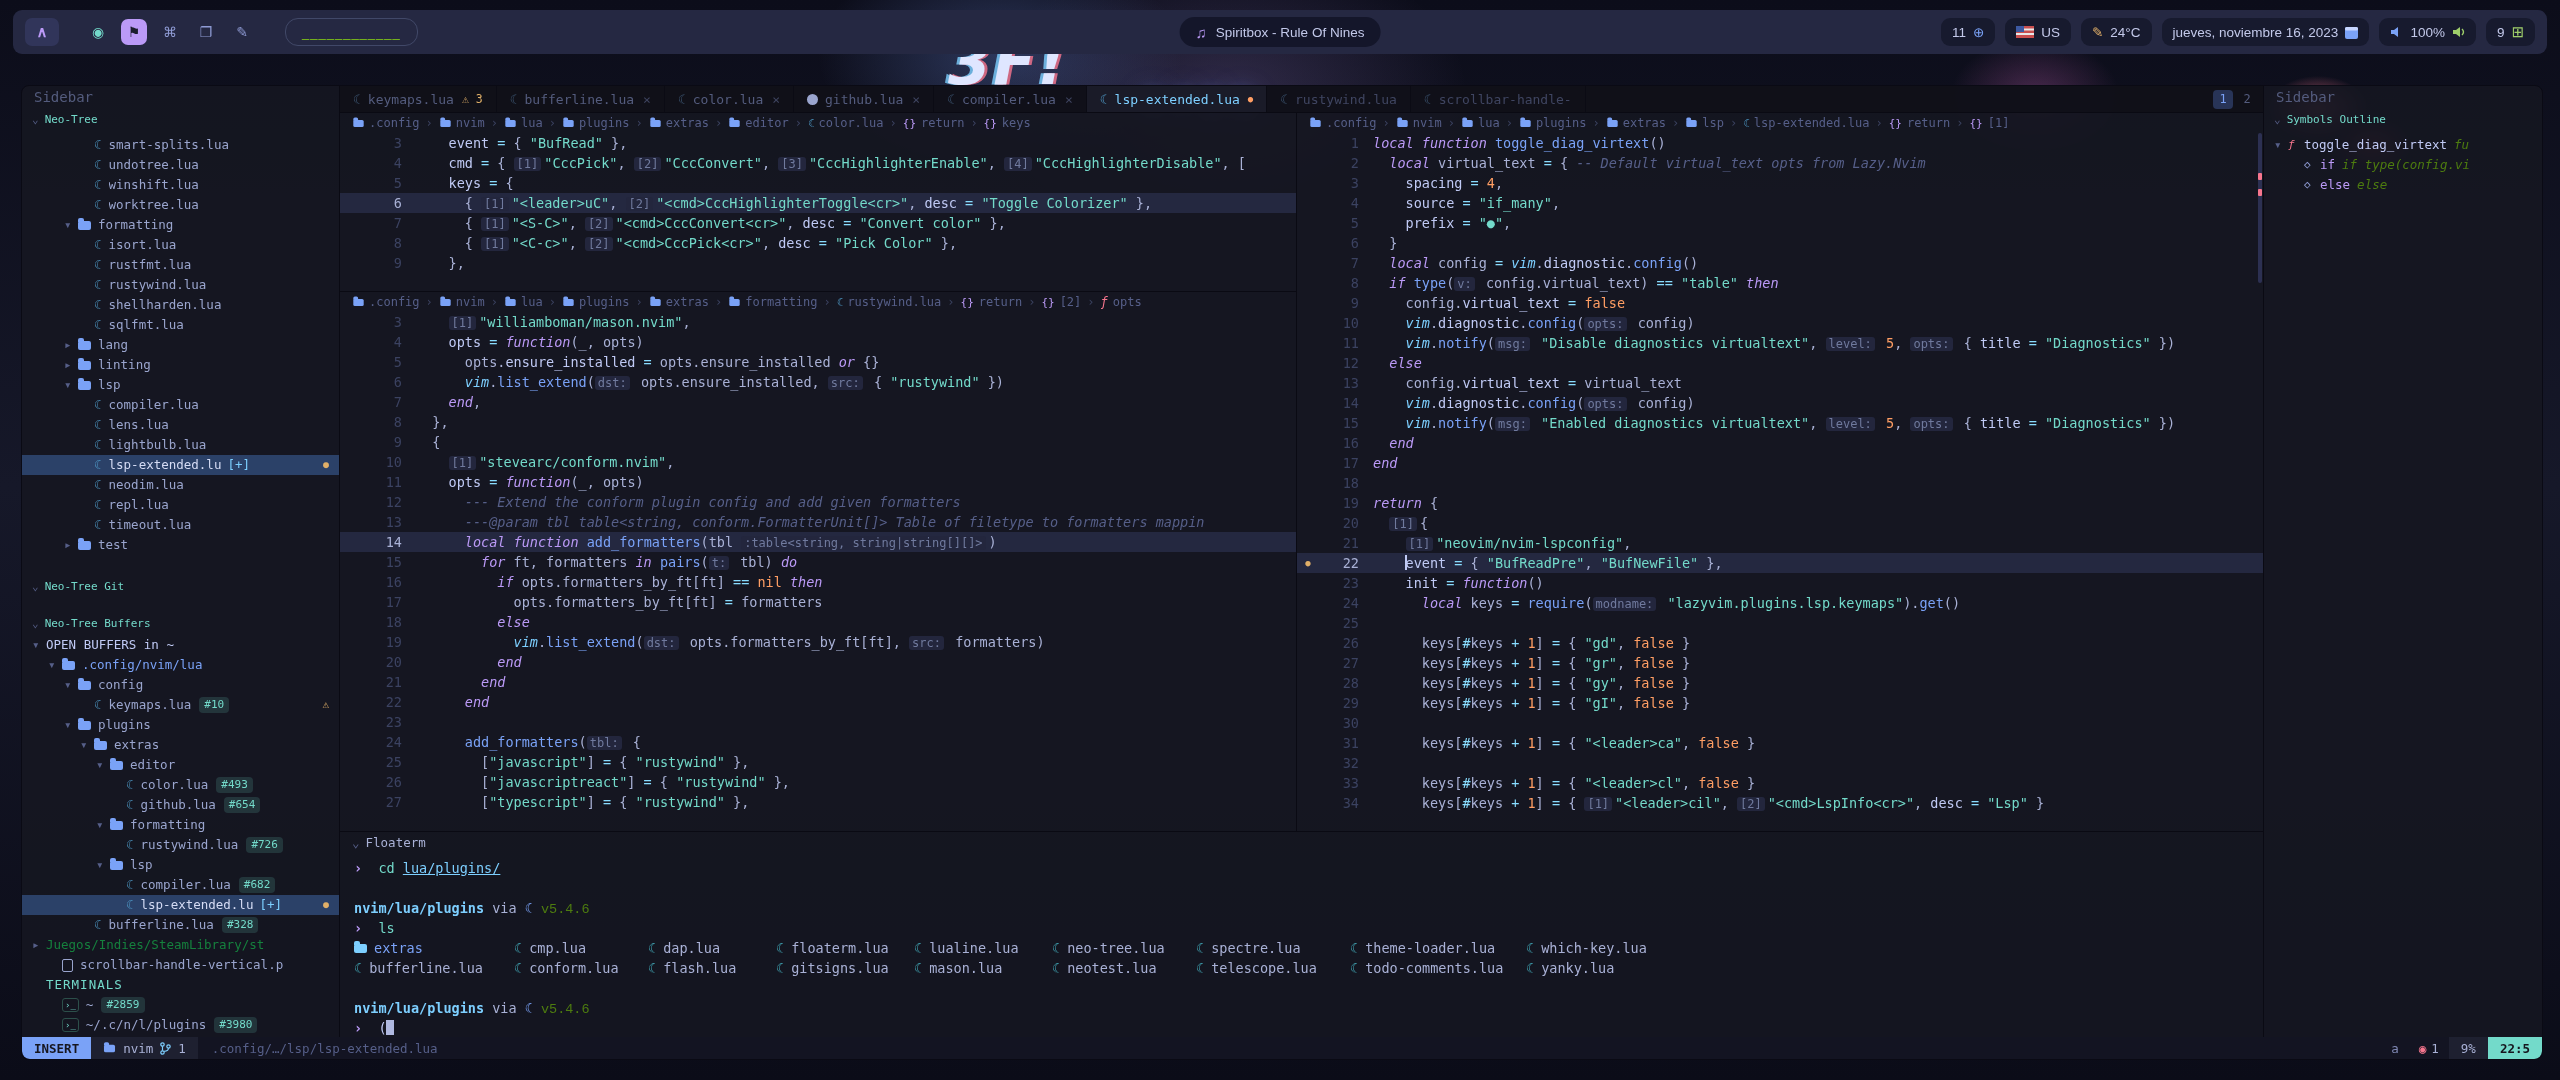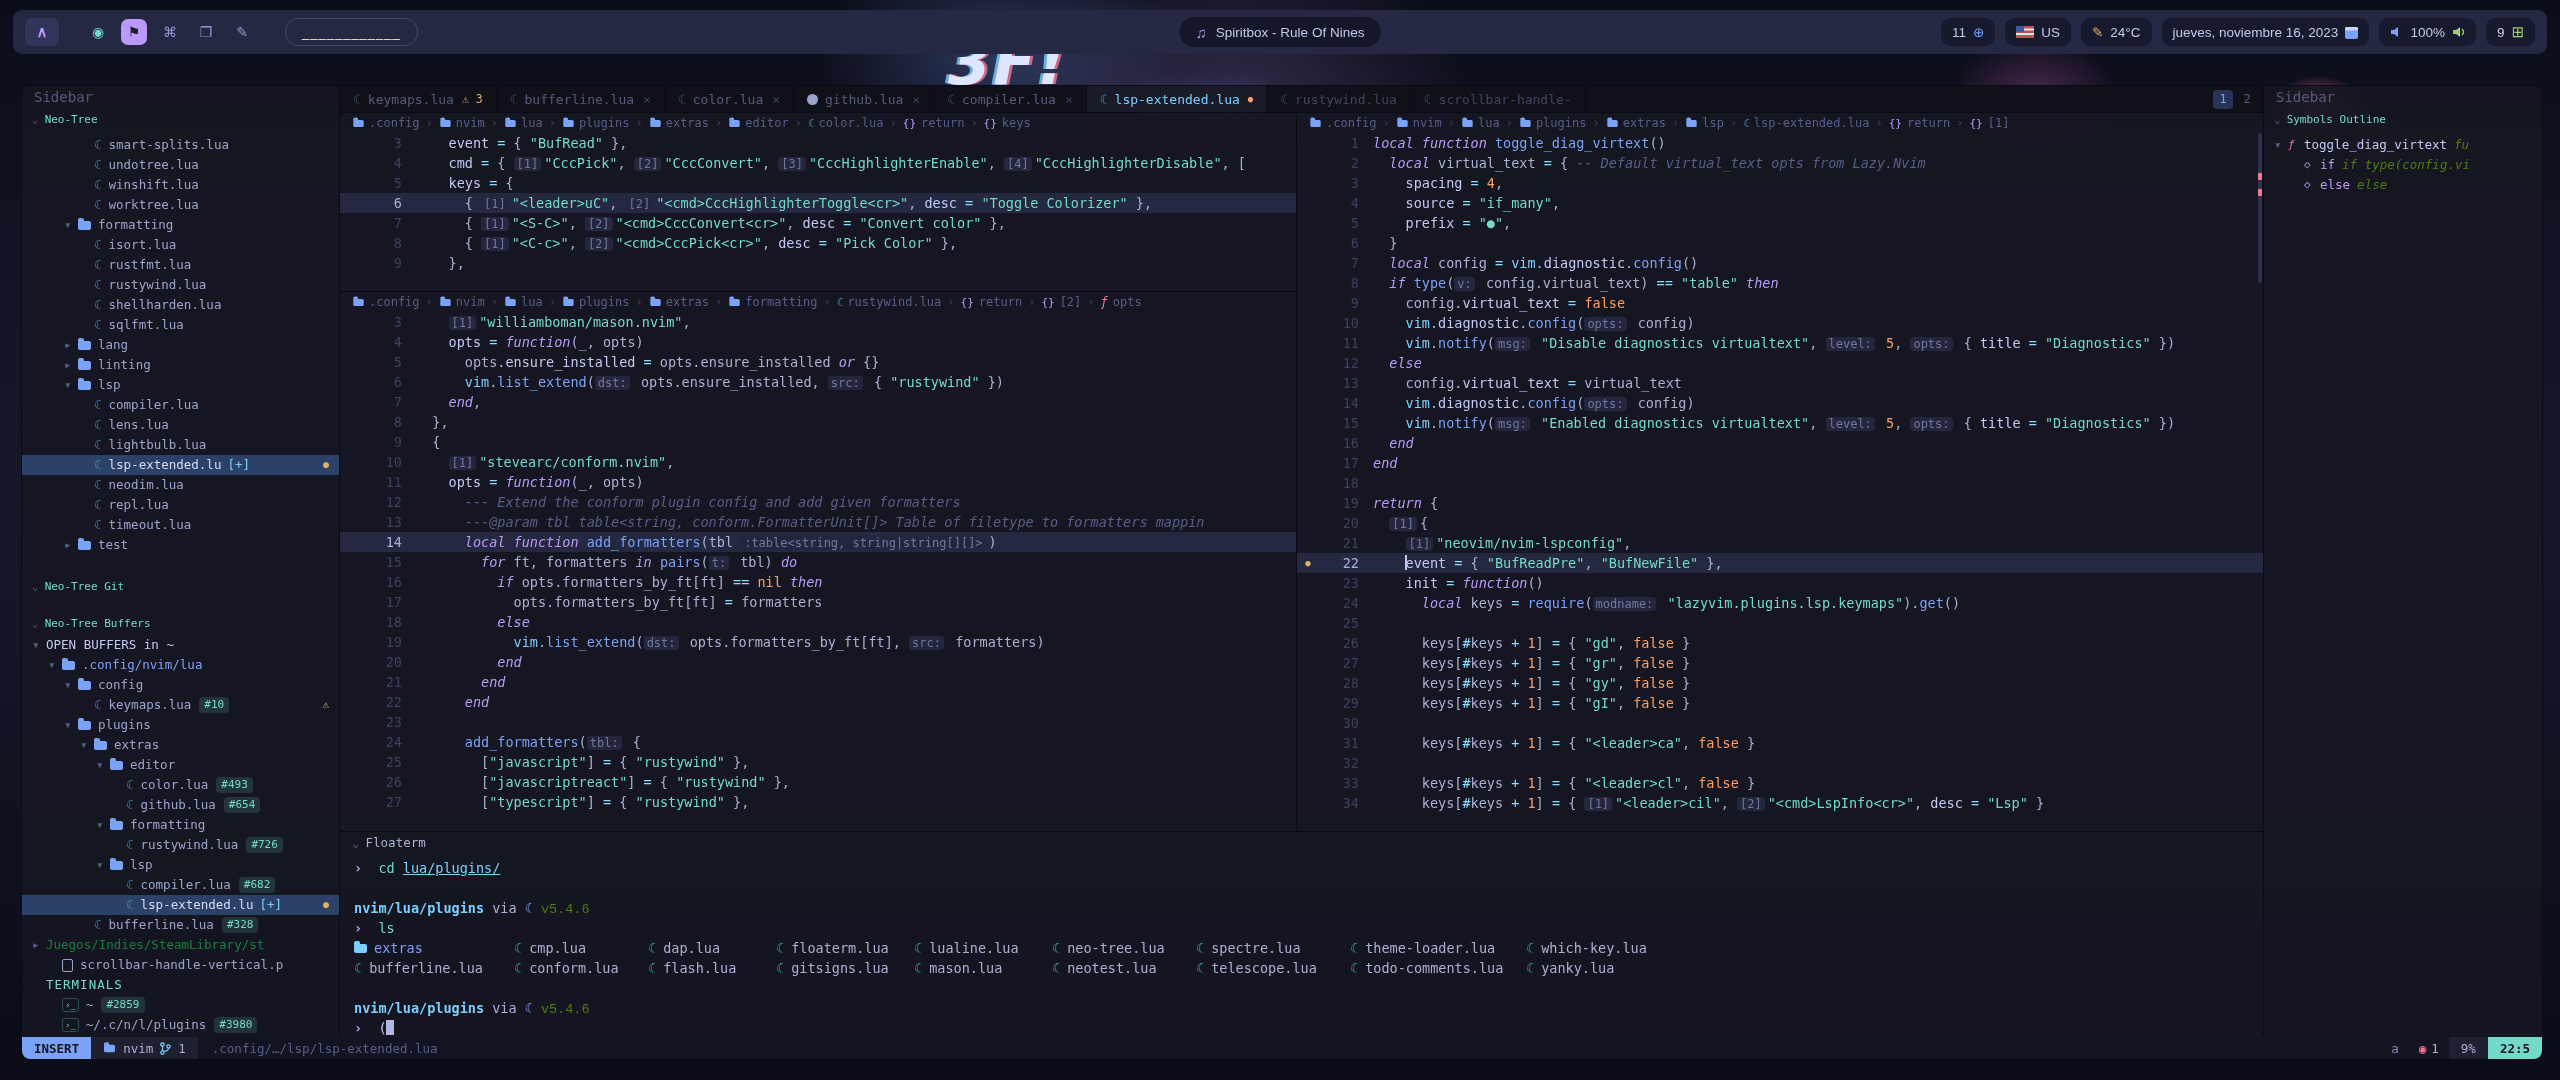--- a/index.html
+++ b/index.html
@@ -22,21 +22,21 @@
   #topbar{position:absolute;left:13px;top:10px;width:2534px;height:44px;border-radius:9px;
     background:#252842;display:flex;align-items:center;gap:12px;padding:0 12px;box-sizing:border-box;
     font-family:"Liberation Sans",sans-serif;font-size:14px;}
   .launcher{width:34px;height:28px;border-radius:7px;background:#31355a;color:#bb9af7;
     display:flex;align-items:center;justify-content:center;font-size:15px;font-weight:bold;}
   .tags{display:flex;align-items:center;gap:10px;margin-left:14px;}
   .tag{width:26px;height:26px;border-radius:7px;display:flex;align-items:center;justify-content:center;
     color:#8f9bd4;font-size:14px;}
   .tag.on{background:#bb9af7;color:#1b1e2e;}
   .taskpill{margin-left:18px;height:26px;border:1px solid #414868;border-radius:13px;
-    padding:0 16px;display:flex;align-items:center;color:#fef9c3;letter-spacing:1px;font-size:13px;}
+    padding:0 16px;display:flex;align-items:center;color:#84cc16;letter-spacing:1px;font-size:13px;}
   .music{position:absolute;left:50%;top:50%;transform:translate(-50%,-50%);height:30px;border-radius:15px;
     background:#14162a;display:flex;align-items:center;gap:9px;padding:0 16px;color:#c3c9ea;font-size:13.5px;}
   .music .mi{color:#bb9af7;font-size:15px;}
   .widgets{margin-left:auto;display:flex;align-items:center;gap:10px;}
   .pill{height:28px;border-radius:9px;background:#171a2e;display:flex;align-items:center;gap:7px;
     padding:0 11px;color:#c3c9ea;font-size:13.5px;white-space:nowrap;}
   .wic.blue{color:#7aa2f7;} .wic.yellow{color:#e0af68;} .wic.green{color:#9ece6a;font-size:15px;}
 
   
   #win{position:absolute;left:21px;top:85px;width:2520px;height:973px;border-radius:8px;
@@ -115,21 +115,21 @@
   .ln{display:inline-block;width:40px;text-align:right;color:#3b4261;margin-right:14px;flex:none;}
   .cl.hl .ln{color:#a9b1d6;}
   .cd{white-space:pre;}
   .tk-v{color:#a9b1d6;} .tk-w{color:#c0caf5;}
   .tk-k{color:#bb9af7;font-style:italic;}
   .tk-f{color:#7aa2f7;}
   .tk-s{color:#73daca;}
   .tk-n{color:#ff9e64;}
   .tk-c{color:#565f89;font-style:italic;}
   .tk-d{color:#c0caf5;}
-  .tk-t{color:#7dcfff;text-align:right;}
+  .tk-t{color:#7dcfff;font-style:italic;text-align:right;}
   .tk-o{color:#89ddff;}
   .tk-h{background:#23263d;color:#707a9e;border-radius:3px;padding:0 3px;margin-right:3px;font-size:12px;}
   .cursor{display:inline-block;width:2px;height:15px;background:#c0caf5;margin:2px -1px 0;vertical-align:top;}
   .cursor.block{width:8px;opacity:.9;}
   .vscroll{position:absolute;right:1px;top:20px;width:4px;bottom:0;}
   .vthumb{position:absolute;right:0;top:0;width:4px;height:150px;background:#2c3052;border-radius:2px;}
   .vmark{position:absolute;right:0;width:4px;height:7px;background:#f7768e;border-radius:1px;}
 
   
   .orow{display:flex;align-items:center;height:20px;line-height:20px;font-size:12.5px;color:#9aa5ce;white-space:nowrap;}

